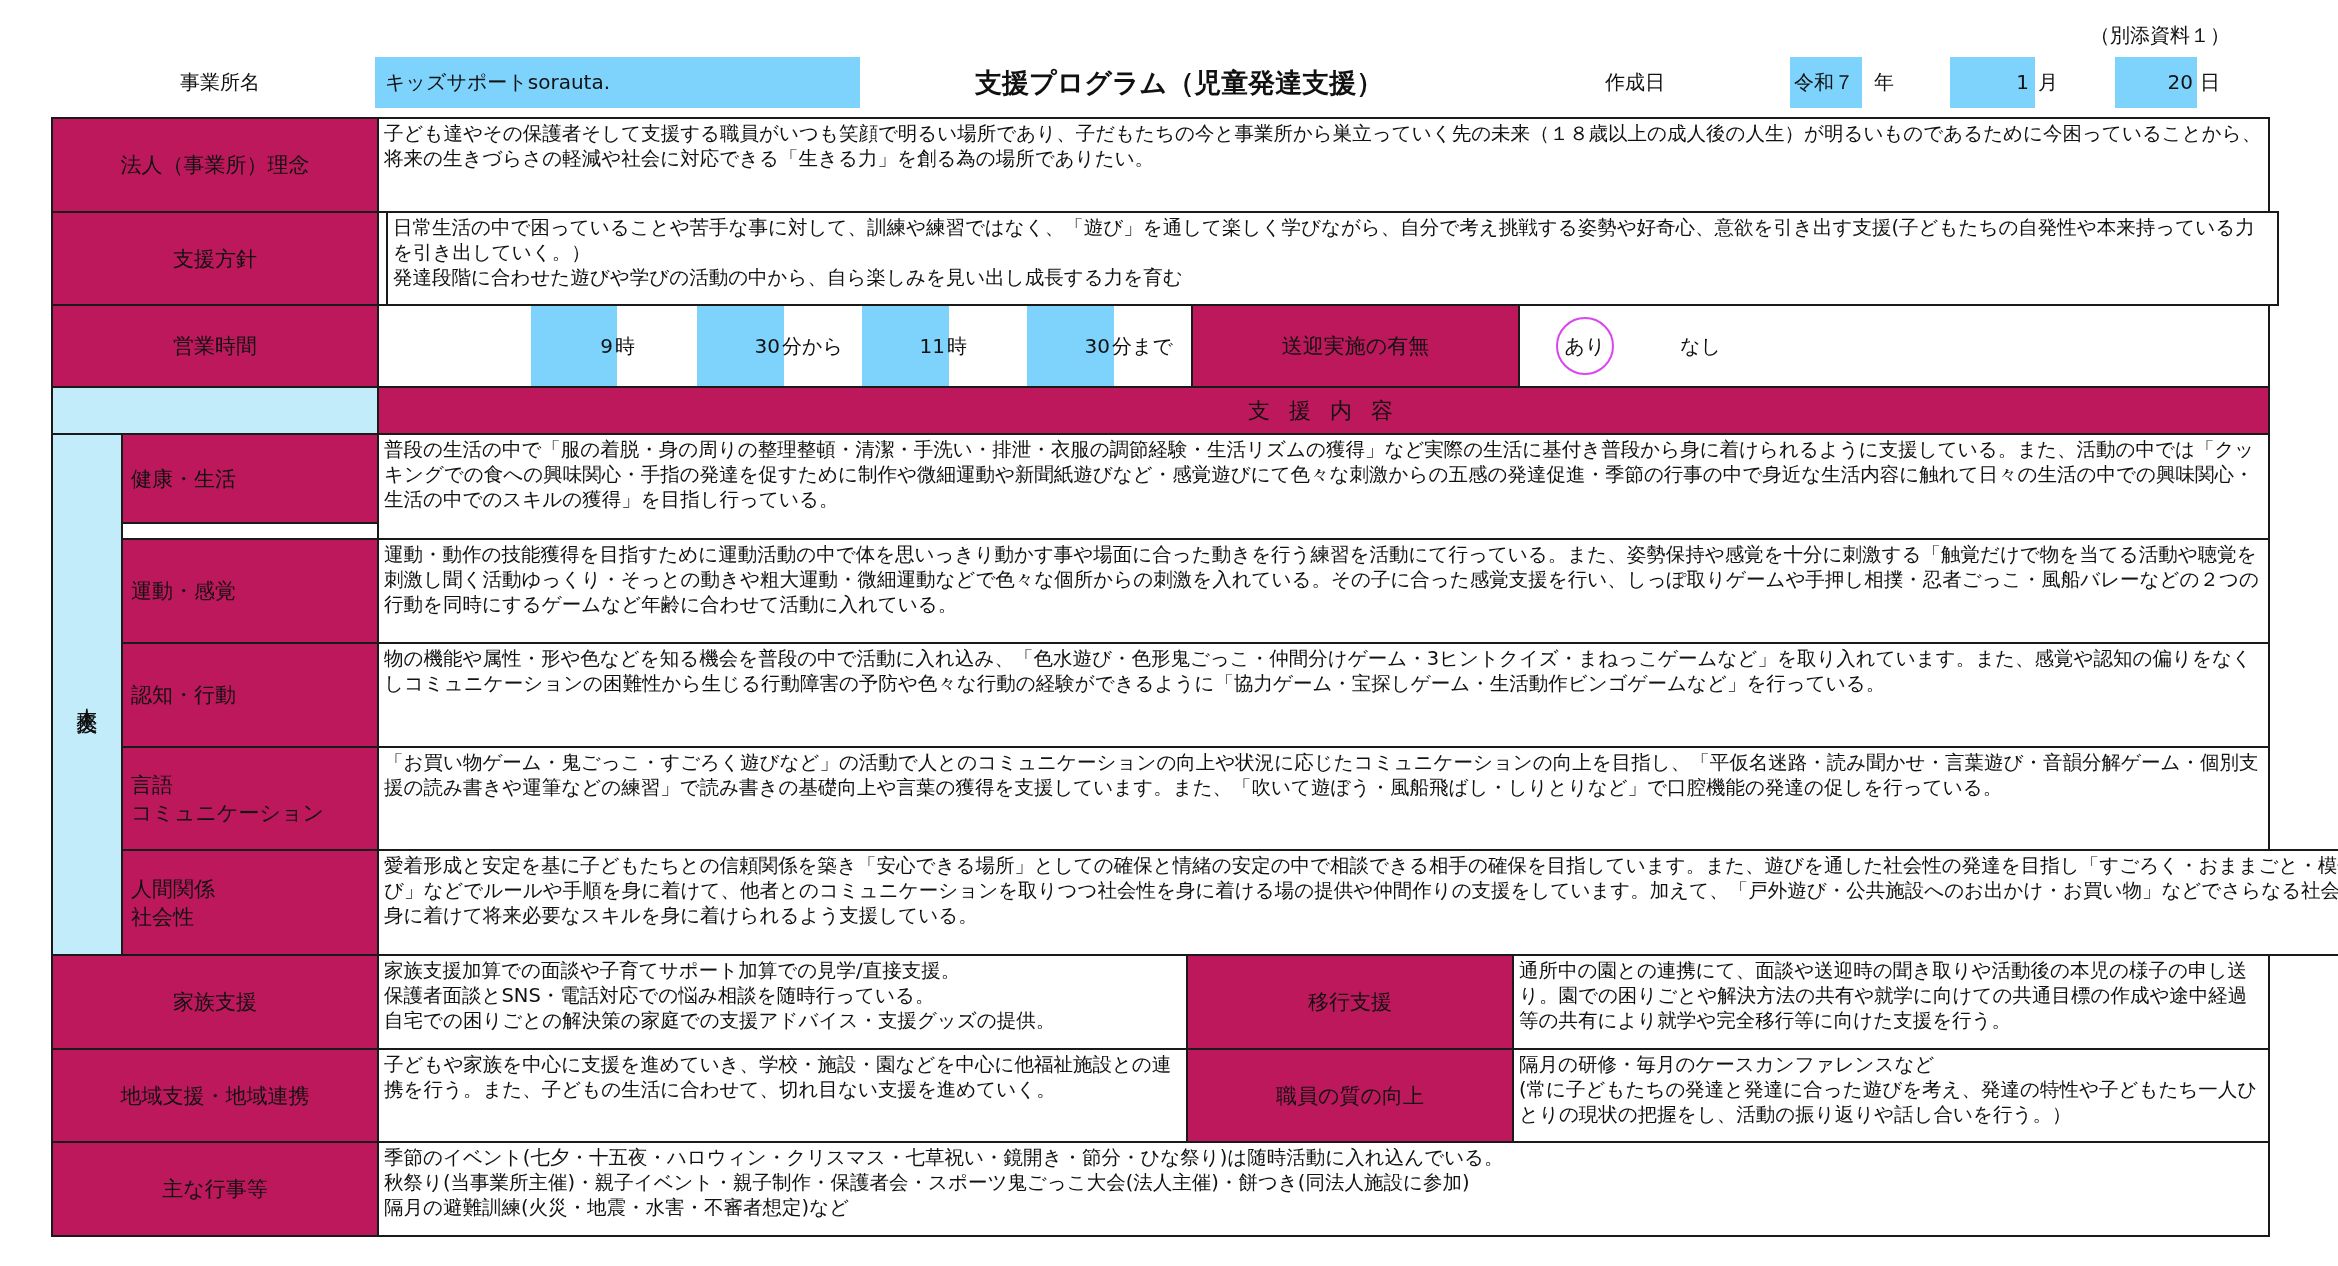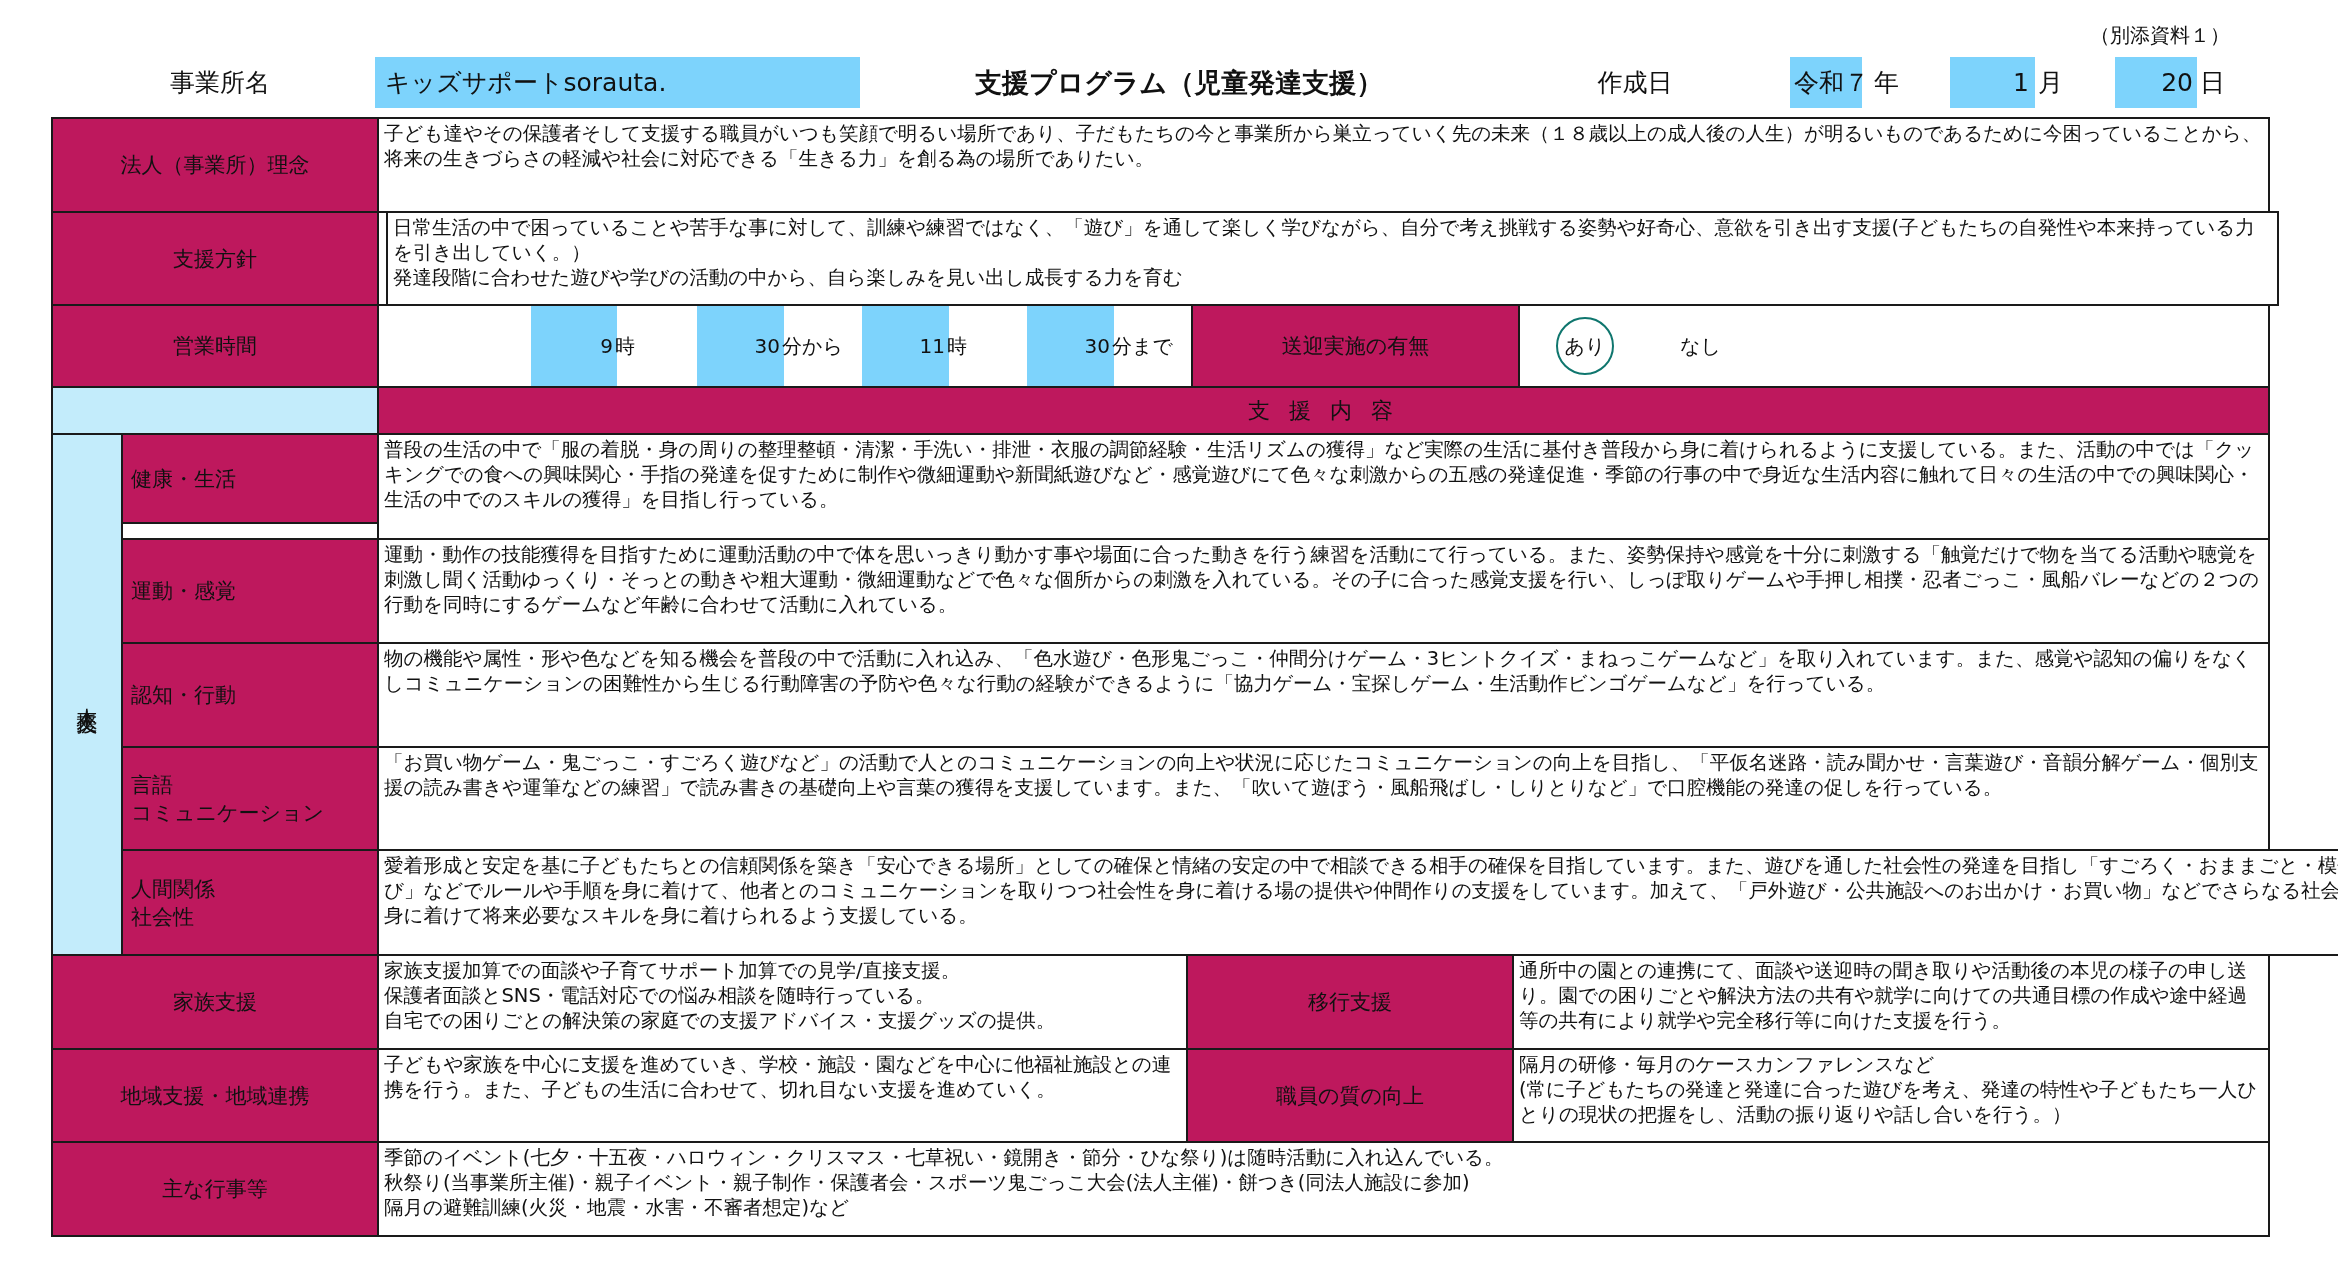--- a/index.html
+++ b/index.html
@@ -1,31 +1,31 @@
 <!DOCTYPE html>
 <html><head>
 <meta charset="utf-8">
 <style>
   html, body { margin:0; padding:0; background:#ffffff; }
   body { width:2338px; height:1266px; position:relative; overflow:hidden;
          font-family:"DejaVu Sans", "Liberation Sans", sans-serif; color:#111; }
   .abs { position:absolute; box-sizing:border-box; }
-  .hdr-text { font-size:25px; line-height:51px; white-space:nowrap; }
+  .hdr-text { font-size:20px; line-height:51px; white-space:nowrap; }
   .yellow { background:#7dd3fc; }
   .title { font-size:27px; font-weight:bold; line-height:51px; white-space:nowrap; }
   .cell { position:absolute; box-sizing:border-box; border:2px solid #1a1a1a; }
   .label { display:flex; align-items:center; justify-content:center; text-align:center;
            font-size:21px; background:#be185d; }
   .label.left { justify-content:flex-start; padding-left:8px; text-align:left; }
   .content { font-size:19.5px; line-height:25px; padding:2px 5px; background:#fff; white-space:pre-line; overflow:hidden; }
   .vlabel { display:flex; align-items:center; justify-content:center; background:#c3ecfb; }
   .vlabel span { writing-mode:vertical-rl; text-orientation:upright; font-size:21px; letter-spacing:2px; }
   .hours-seg { position:absolute; top:0; bottom:0; font-size:20px; display:flex; align-items:center; }
   .num { justify-content:flex-end; padding-right:4px; }
-  .circle { border:2px solid #0f766e; border-radius:50%; width:54px; height:54px; display:flex;
+  .circle { border:2px solid #d946ef; border-radius:50%; width:54px; height:54px; display:flex;
             align-items:center; justify-content:center; font-size:20px; }
 </style>
 </head>
 <body>
 
 <div class="abs hdr-text" style="left:2090px;top:10px;font-size:20px;">（別添資料１）</div>
 
 <div class="abs hdr-text" style="left:150px;top:57px;width:140px;text-align:center;">事業所名</div>
 <div class="abs hdr-text yellow" style="left:375px;top:57px;width:485px;height:51px;padding-left:10px;">キッズサポートsorauta.</div>
 

